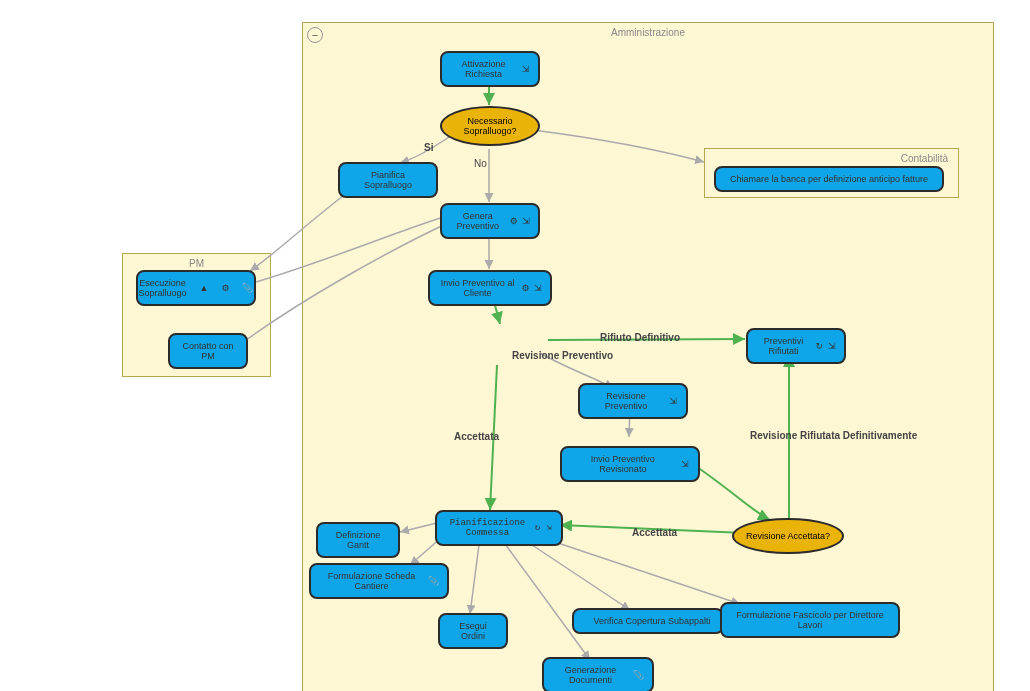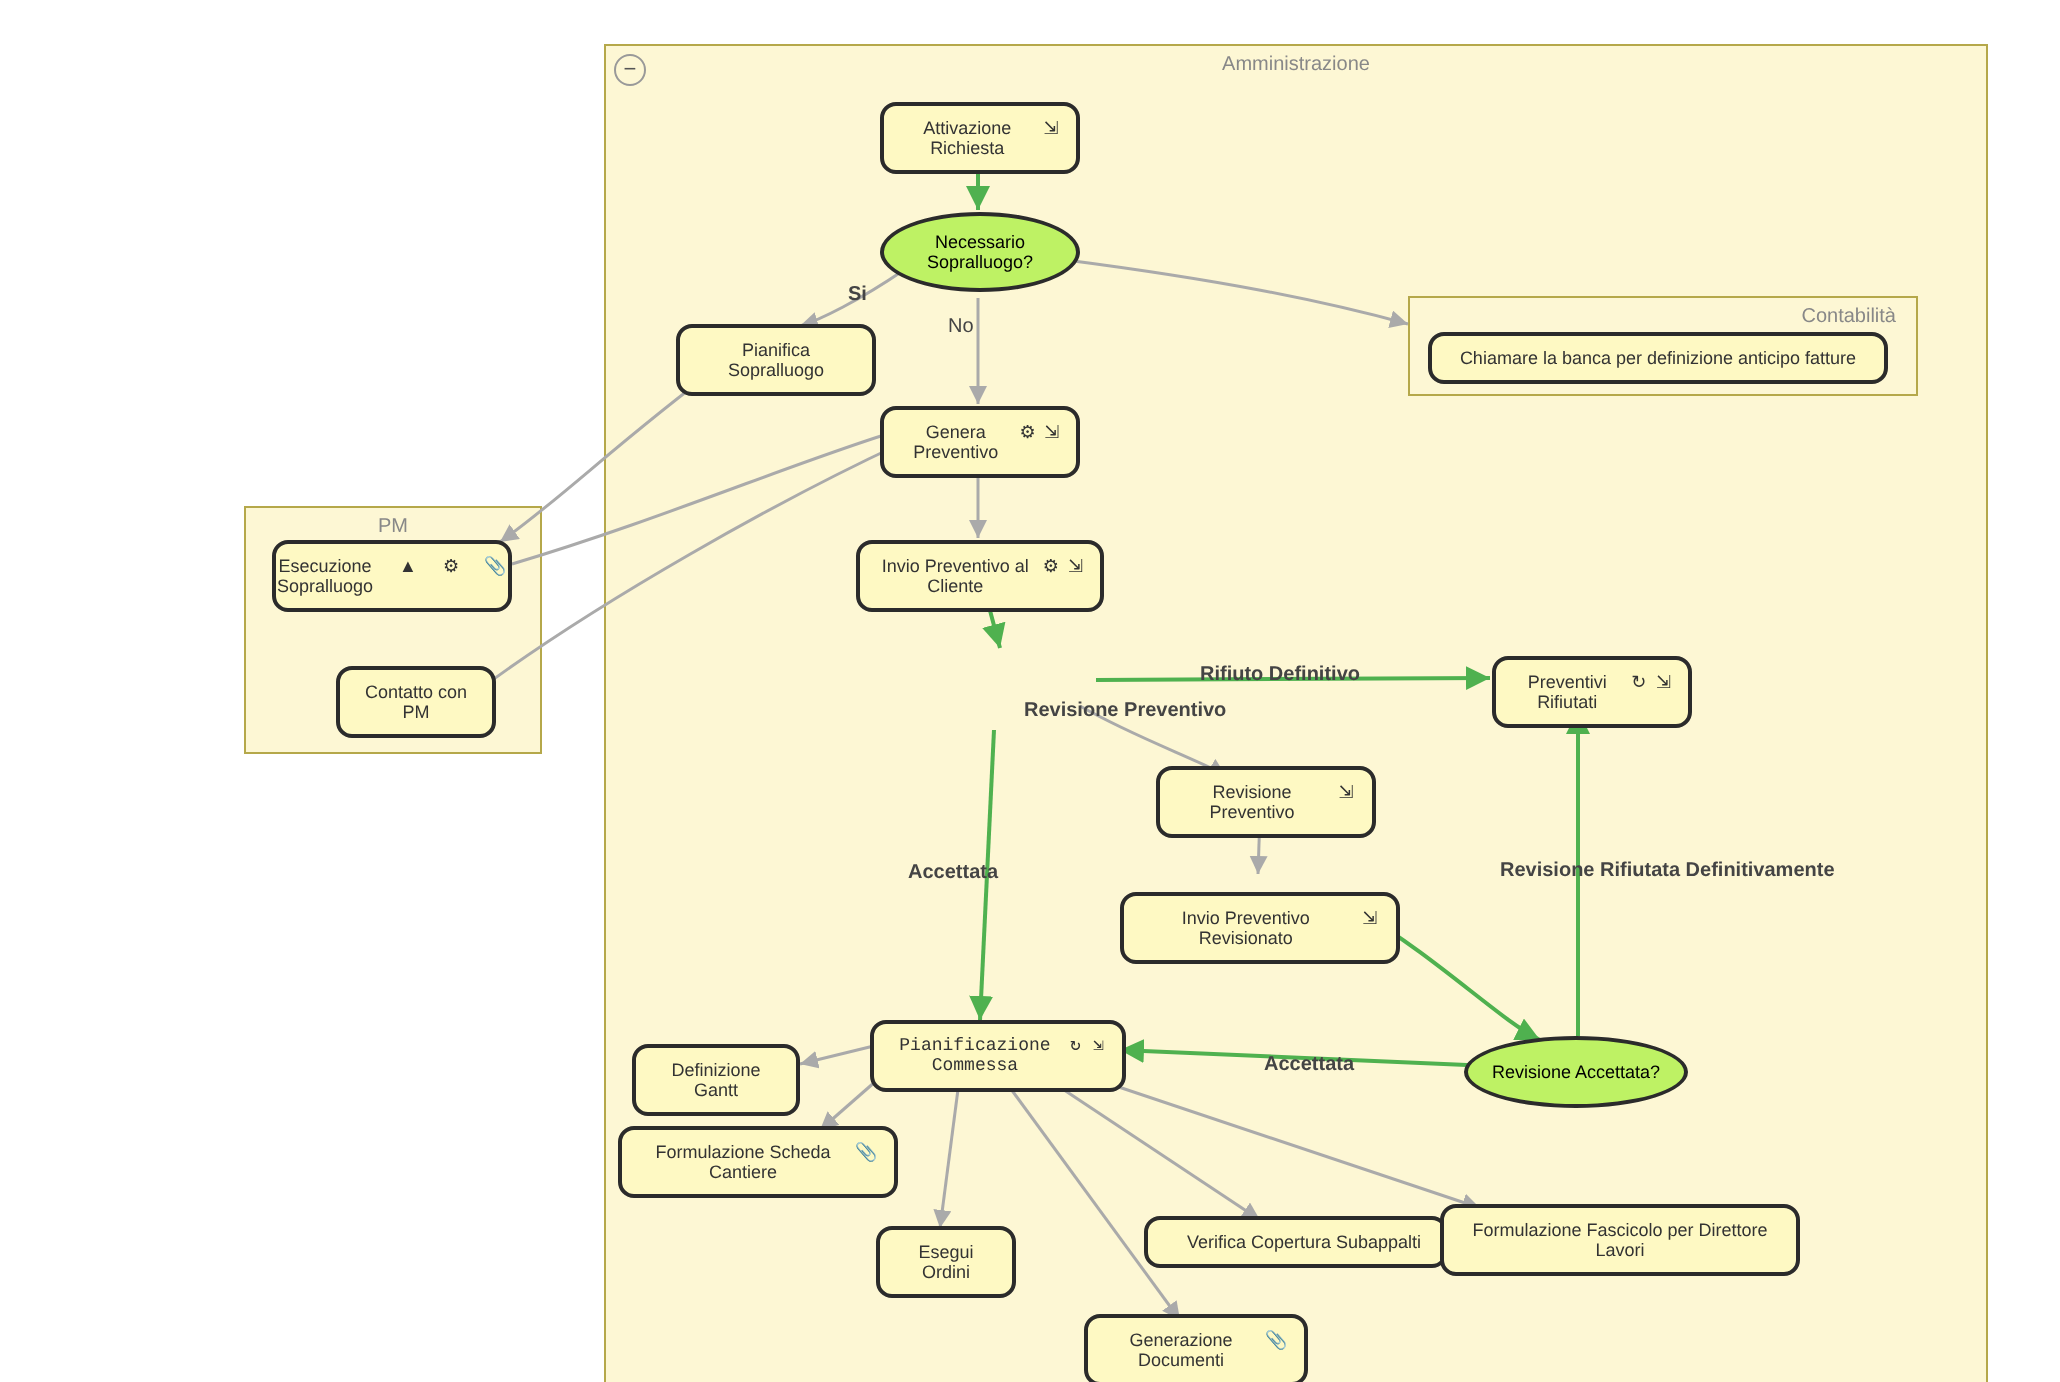--- a/index.html
+++ b/index.html
@@ -1,22 +1,22 @@
 <!DOCTYPE html>
 <html><head>
 <meta charset="utf-8">
 <style>
   html,body{margin:0;padding:0;width:1030px;height:691px;font-family:Arial,Helvetica,sans-serif;font-size:9px;color:#333;background:#fff;overflow:hidden}
   .canvas{position:relative;width:1030px;height:691px}
   .lane{position:absolute;background:#fdf7d4;border:1px solid #b5a84a}
   .lane-label{position:absolute;top:4px;left:50%;transform:translateX(-50%);font-size:10px;color:#888}
   .lane-label.right{left:auto;right:10px;transform:none}
-  .node{position:absolute;background:#fef9c3;border:2px solid #2b2b2b;border-radius:8px;padding:6px 8px;display:flex;justify-content:center;gap:4px;text-align:center;box-sizing:border-box}
+  .node{position:absolute;background:#0ea5e9;border:2px solid #2b2b2b;border-radius:8px;padding:6px 8px;display:flex;align-items:center;justify-content:center;gap:4px;text-align:center;box-sizing:border-box}
   .node .txt{white-space:pre-wrap}
-  .decision{position:absolute;background:#bef264;border:2px solid #2b2b2b;border-radius:50%;display:flex;align-items:center;justify-content:center;text-align:center;color:#000;box-sizing:border-box}
+  .decision{position:absolute;background:#eab308;border:2px solid #2b2b2b;border-radius:50%;display:flex;align-items:center;justify-content:center;text-align:center;color:#000;box-sizing:border-box}
   .edge-label{position:absolute;font-size:10px;color:#444}
   .ico{display:inline-flex;align-items:center;justify-content:center;width:11px;height:11px;font-size:9px;line-height:1}
   .ico-sub::before{content:"⇲"}
   .ico-gear::before{content:"⚙"}
   .ico-warn::before{content:"▲"}
   .ico-clip::before{content:"📎"}
   .ico-loop::before{content:"↻"}
   .collapse-btn{position:absolute;top:4px;left:4px;width:14px;height:14px;border-radius:50%;background:#fdf7d4;border:1px solid #999;display:flex;align-items:center;justify-content:center;font-size:11px;line-height:1;color:#555}
   svg.links{position:absolute;top:0;left:0;width:1030px;height:691px;pointer-events:none}
 </style>

